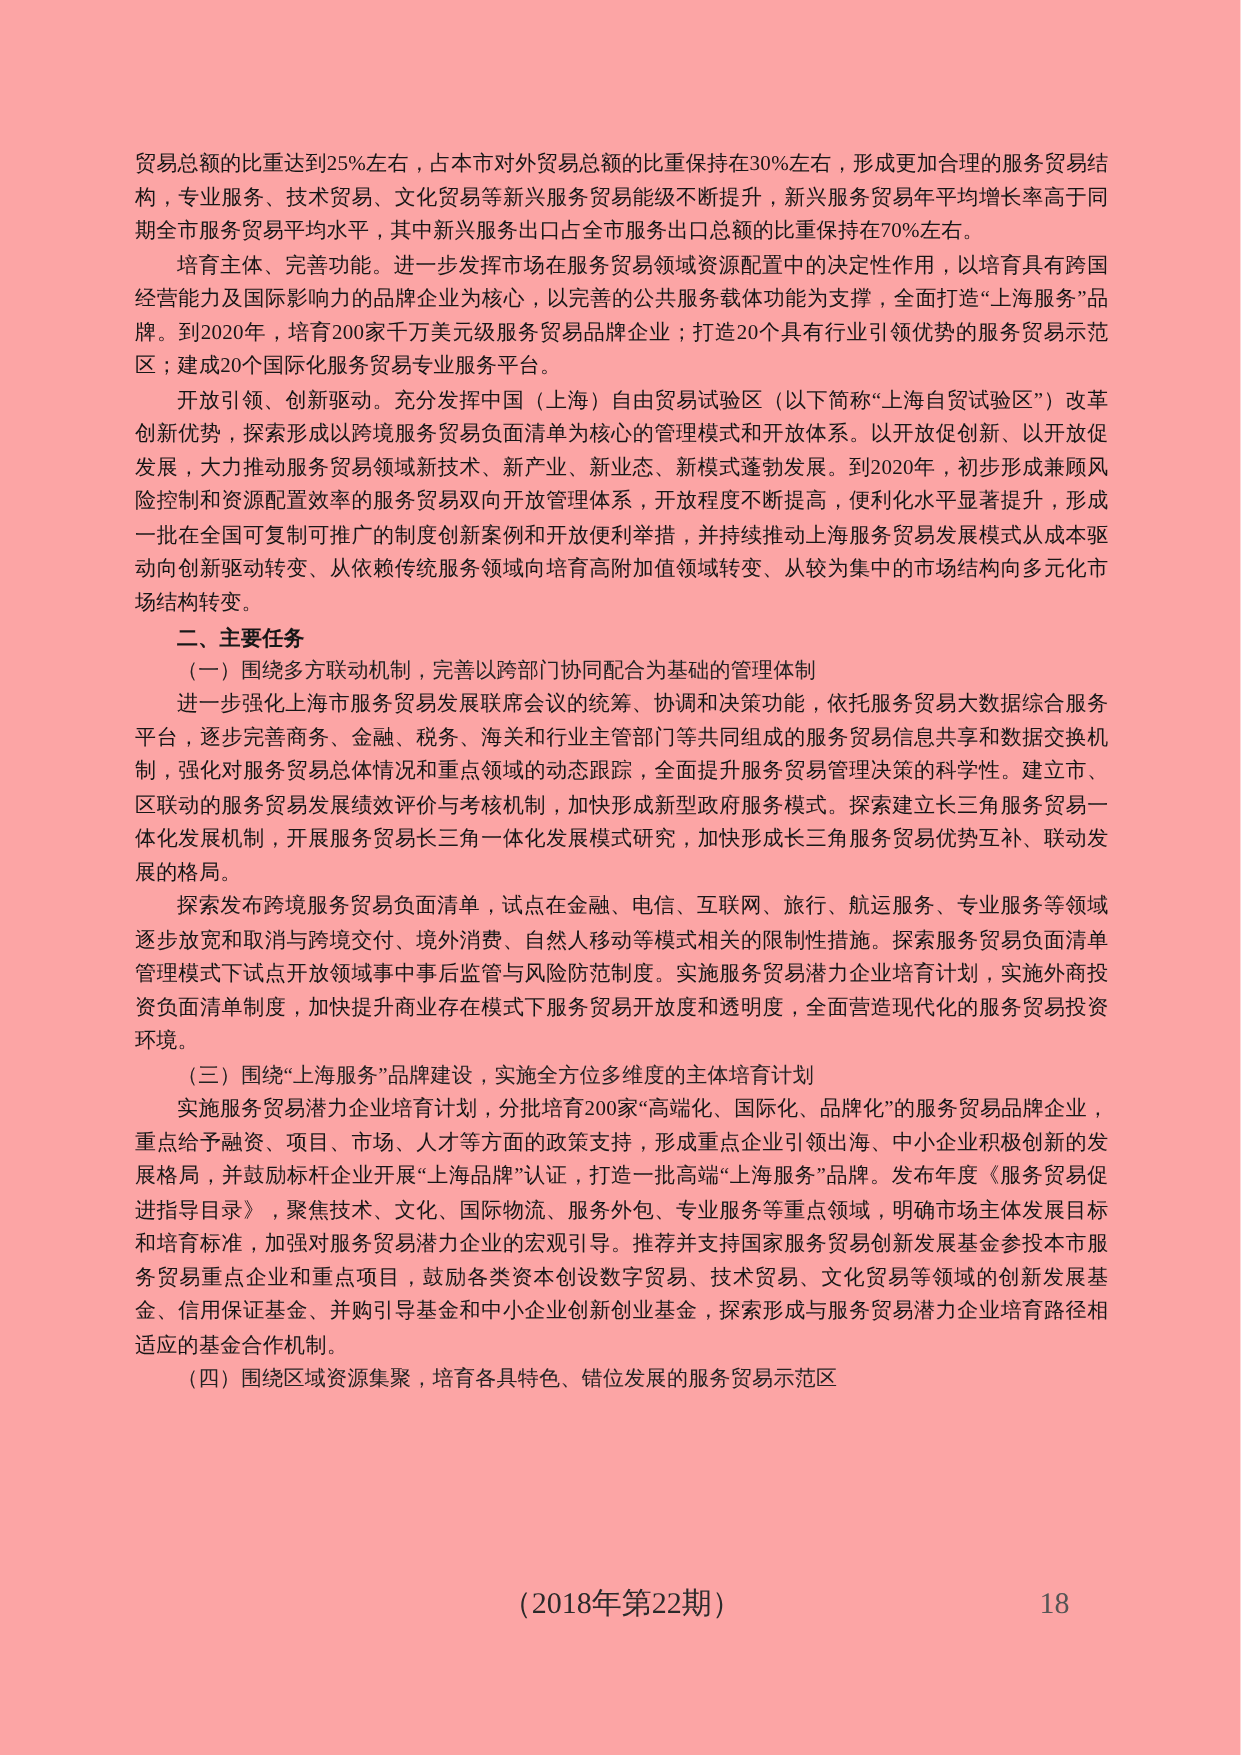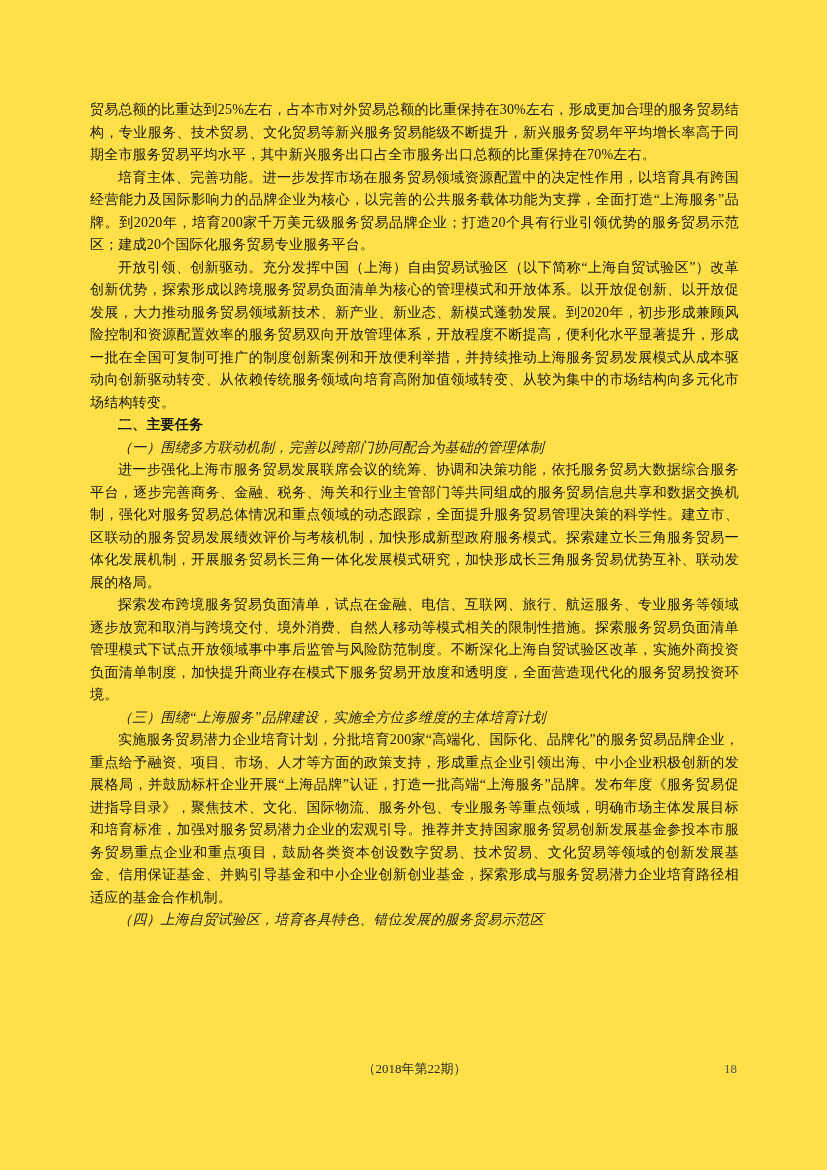--- a/index.html
+++ b/index.html
@@ -5,83 +5,82 @@
   html, body {
     margin: 0;
     padding: 0;
     background: #ffffff;
   }
   .page {
     position: relative;
     width: 827px;
     height: 1170px;
     margin: 0 auto;
-    background: #fde047;
+    background: #fca5a5;
     box-sizing: border-box;
     padding: 99px 88px 0 90px;
     font-family: "Liberation Serif", "DejaVu Serif", serif;
     color: #161616;
     overflow: hidden;
   }
   .doc p {
     margin: 0;
     font-size: 14px;
     line-height: 22.5px;
     text-align: justify;
     text-justify: inter-ideograph;
     letter-spacing: 0.2px;
     word-break: break-all;
   }
   .indent {
     text-indent: 2em;
   }
   .heading {
     font-weight: 700;
-    font-family: Liberation Serif, serif;
+    font-family: Liberation Sans, sans-serif;
   }
   .subheading {
-    font-style: italic;
     font-weight: 500;
     color: #222222;
     letter-spacing: 1px;
   }
   .footer {
     position: absolute;
     left: 90px;
     right: 88px;
     top: 1058px;
     height: 24px;
-    font-size: 13px;
+    font-size: 20px;
     line-height: 22.5px;
     color: #2a2a2a;
   }
   .issue {
     text-align: center;
   }
   .page-num {
     position: absolute;
-    right: 2px;
+    right: 26px;
     top: 0;
     color: #555555;
   }
 </style>
 </head>
 <body>
 
 <div class="page">
   <div class="doc">
     <p class="body-text">贸易总额的比重达到25%左右，占本市对外贸易总额的比重保持在30%左右，形成更加合理的服务贸易结构，专业服务、技术贸易、文化贸易等新兴服务贸易能级不断提升，新兴服务贸易年平均增长率高于同期全市服务贸易平均水平，其中新兴服务出口占全市服务出口总额的比重保持在70%左右。</p>
     <p class="body-text indent">培育主体、完善功能。进一步发挥市场在服务贸易领域资源配置中的决定性作用，以培育具有跨国经营能力及国际影响力的品牌企业为核心，以完善的公共服务载体功能为支撑，全面打造“上海服务”品牌。到2020年，培育200家千万美元级服务贸易品牌企业；打造20个具有行业引领优势的服务贸易示范区；建成20个国际化服务贸易专业服务平台。</p>
     <p class="body-text indent">开放引领、创新驱动。充分发挥中国（上海）自由贸易试验区（以下简称“上海自贸试验区”）改革创新优势，探索形成以跨境服务贸易负面清单为核心的管理模式和开放体系。以开放促创新、以开放促发展，大力推动服务贸易领域新技术、新产业、新业态、新模式蓬勃发展。到2020年，初步形成兼顾风险控制和资源配置效率的服务贸易双向开放管理体系，开放程度不断提高，便利化水平显著提升，形成一批在全国可复制可推广的制度创新案例和开放便利举措，并持续推动上海服务贸易发展模式从成本驱动向创新驱动转变、从依赖传统服务领域向培育高附加值领域转变、从较为集中的市场结构向多元化市场结构转变。</p>
     <p class="heading indent">二、主要任务</p>
     <p class="subheading indent">（一）围绕多方联动机制，完善以跨部门协同配合为基础的管理体制</p>
     <p class="body-text indent">进一步强化上海市服务贸易发展联席会议的统筹、协调和决策功能，依托服务贸易大数据综合服务平台，逐步完善商务、金融、税务、海关和行业主管部门等共同组成的服务贸易信息共享和数据交换机制，强化对服务贸易总体情况和重点领域的动态跟踪，全面提升服务贸易管理决策的科学性。建立市、区联动的服务贸易发展绩效评价与考核机制，加快形成新型政府服务模式。探索建立长三角服务贸易一体化发展机制，开展服务贸易长三角一体化发展模式研究，加快形成长三角服务贸易优势互补、联动发展的格局。</p>
-    <p class="body-text indent">探索发布跨境服务贸易负面清单，试点在金融、电信、互联网、旅行、航运服务、专业服务等领域逐步放宽和取消与跨境交付、境外消费、自然人移动等模式相关的限制性措施。探索服务贸易负面清单管理模式下试点开放领域事中事后监管与风险防范制度。不断深化上海自贸试验区改革，实施外商投资负面清单制度，加快提升商业存在模式下服务贸易开放度和透明度，全面营造现代化的服务贸易投资环境。</p>
+    <p class="body-text indent">探索发布跨境服务贸易负面清单，试点在金融、电信、互联网、旅行、航运服务、专业服务等领域逐步放宽和取消与跨境交付、境外消费、自然人移动等模式相关的限制性措施。探索服务贸易负面清单管理模式下试点开放领域事中事后监管与风险防范制度。实施服务贸易潜力企业培育计划，实施外商投资负面清单制度，加快提升商业存在模式下服务贸易开放度和透明度，全面营造现代化的服务贸易投资环境。</p>
     <p class="subheading indent">（三）围绕“上海服务”品牌建设，实施全方位多维度的主体培育计划</p>
     <p class="body-text indent">实施服务贸易潜力企业培育计划，分批培育200家“高端化、国际化、品牌化”的服务贸易品牌企业，重点给予融资、项目、市场、人才等方面的政策支持，形成重点企业引领出海、中小企业积极创新的发展格局，并鼓励标杆企业开展“上海品牌”认证，打造一批高端“上海服务”品牌。发布年度《服务贸易促进指导目录》，聚焦技术、文化、国际物流、服务外包、专业服务等重点领域，明确市场主体发展目标和培育标准，加强对服务贸易潜力企业的宏观引导。推荐并支持国家服务贸易创新发展基金参投本市服务贸易重点企业和重点项目，鼓励各类资本创设数字贸易、技术贸易、文化贸易等领域的创新发展基金、信用保证基金、并购引导基金和中小企业创新创业基金，探索形成与服务贸易潜力企业培育路径相适应的基金合作机制。</p>
-    <p class="subheading indent">（四）上海自贸试验区，培育各具特色、错位发展的服务贸易示范区</p>
+    <p class="subheading indent">（四）围绕区域资源集聚，培育各具特色、错位发展的服务贸易示范区</p>
   </div>
 
   <div class="footer">
     <div class="issue">（2018年第22期）</div>
     <div class="page-num">18</div>
   </div>
 </div>
 
 </body></html>

